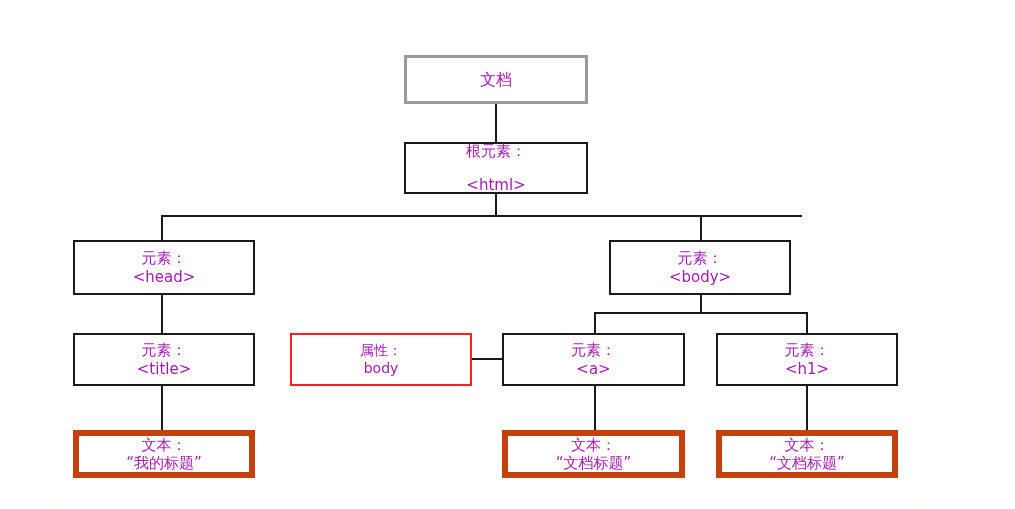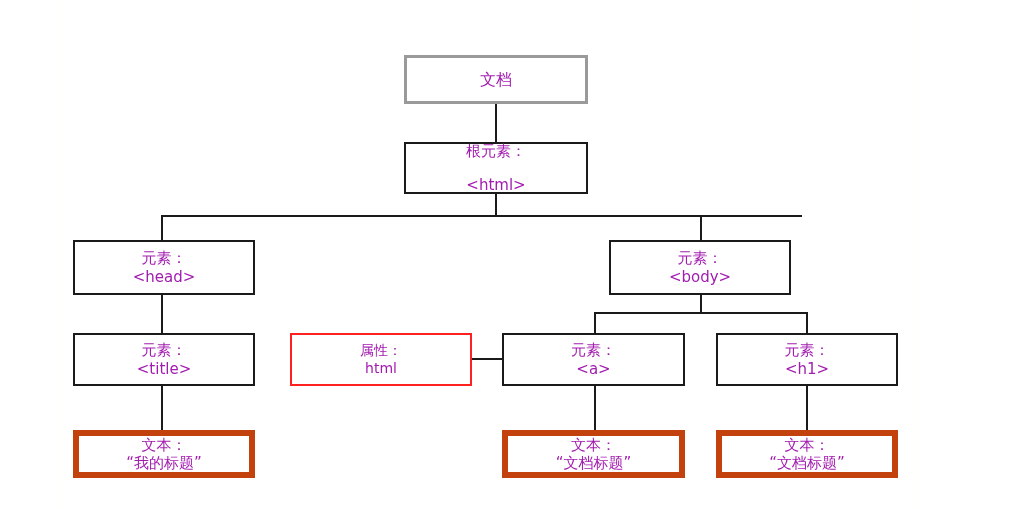--- a/index.html
+++ b/index.html
@@ -149,21 +149,21 @@
     <span class="ln">&lt;body&gt;</span>
   </div>
 
   <div class="node elem" id="node-title">
     <span class="ln">元素：</span>
     <span class="ln">&lt;title&gt;</span>
   </div>
 
   <div class="node attr" id="node-href">
     <span class="ln">属性：</span>
-    <span class="ln">html</span>
+    <span class="ln">body</span>
   </div>
 
   <div class="node elem" id="node-a">
     <span class="ln">元素：</span>
     <span class="ln">&lt;a&gt;</span>
   </div>
 
   <div class="node elem" id="node-h1">
     <span class="ln">元素：</span>
     <span class="ln">&lt;h1&gt;</span>

